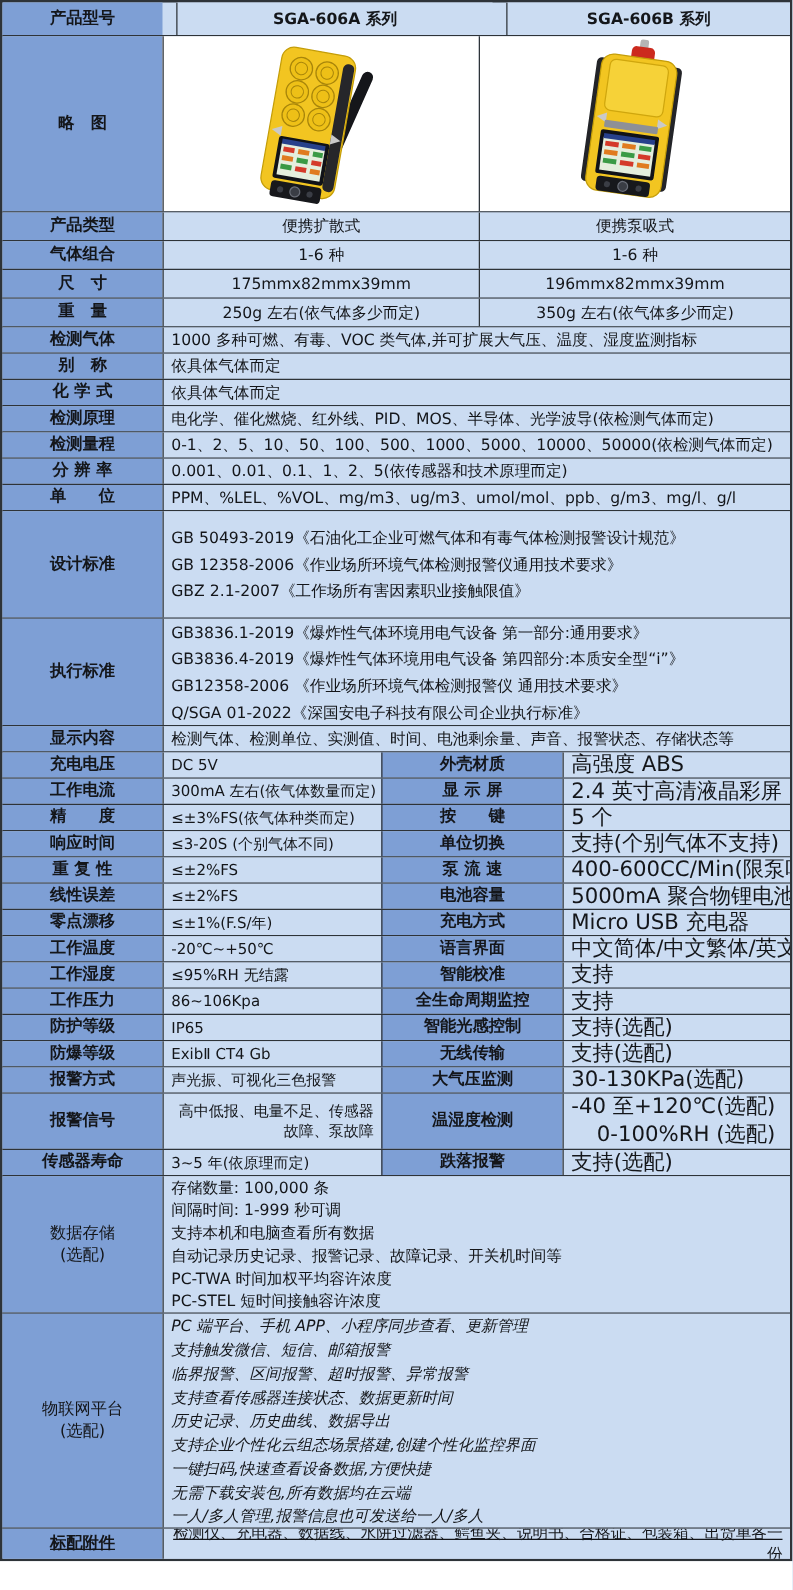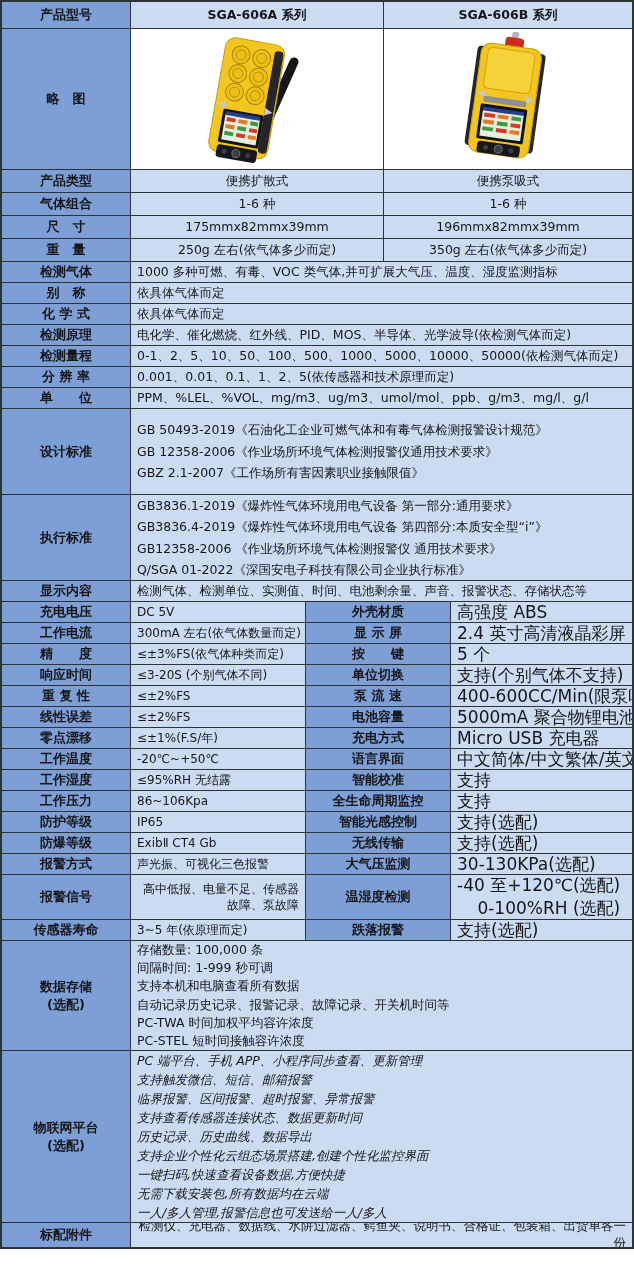--- a/index.html
+++ b/index.html
@@ -16,21 +16,21 @@
     background:#fff;
   }
   .tbl{
     width:634px;
     border:2px solid var(--border);
     display:flex;
     flex-direction:column;
     background:var(--cell-bg);
   }
   .row{display:flex;border-top:1px solid var(--border);}
-  .row:first-child{border-top:none;}
+  .row:first-child{border-top:none;gap:11px;}
   .cell{
     border-left:1px solid var(--border);
     display:flex;
     align-items:center;
     justify-content:center;
     overflow:hidden;
     background:var(--cell-bg);
     font-size:12.5px;
     line-height:1.35;
   }
@@ -62,22 +62,22 @@
   
   .r-header{height:26px;}
   .r-image{height:141px;}
   .r-cmp{height:23px;}
   .r-s{height:21px;}
   .r-std{height:86px;}
   .r-quad{height:21px;}
   .r-quad-tall{height:45px;}
   .r-storage{height:110px;}
   .r-iot{height:172px;}
-  .r-acc{height:25px;}
-  .sub{font-weight:bold;}
+  .r-acc{height:25px;text-decoration:underline;}
+  .sub{font-weight:normal;}
   svg{display:block;}
 </style>
 </head>
 <body>
 
 <div class="tbl">
 
   <div class="row r-header">
     <div class="cell label w-label">产品型号</div>
     <div class="cell w-half bold">SGA-606A 系列</div>

